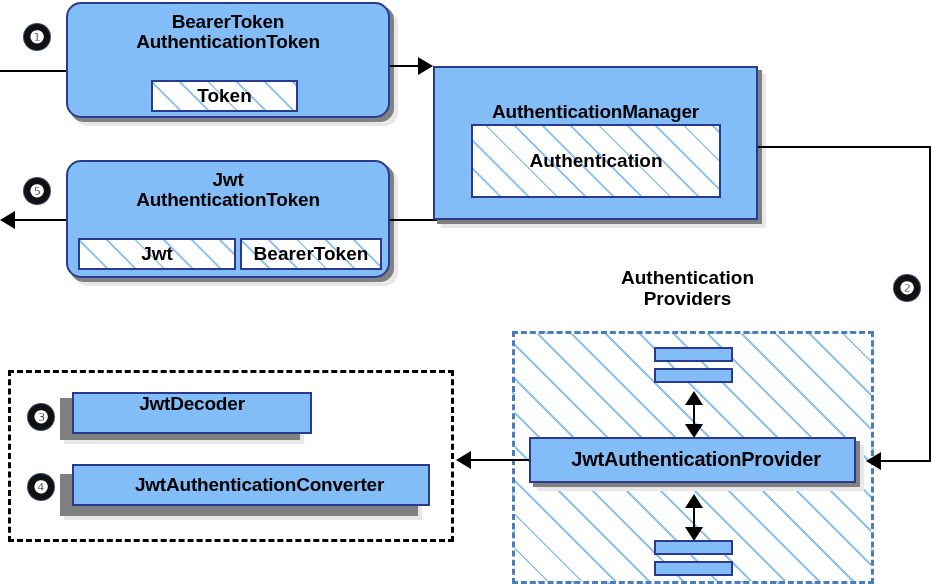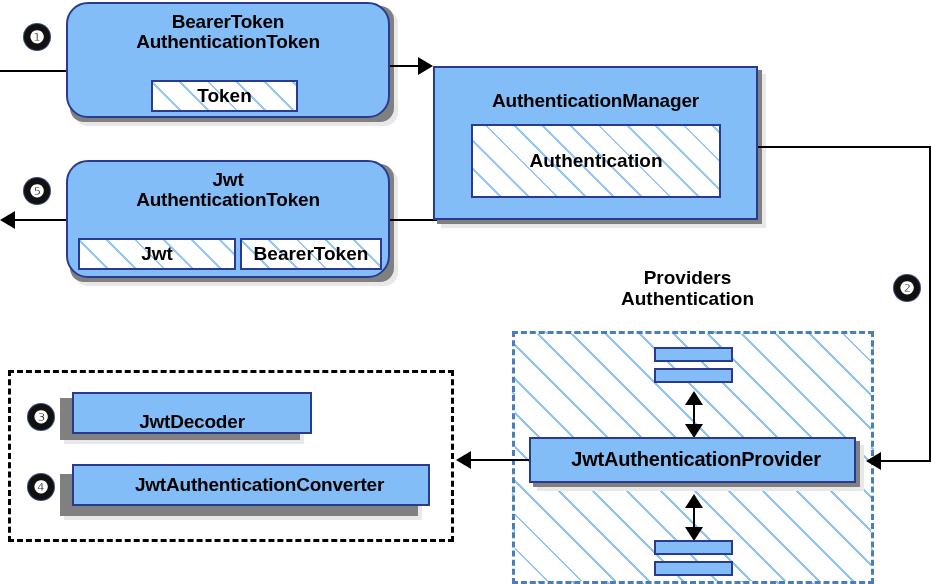--- a/index.html
+++ b/index.html
@@ -24,21 +24,21 @@
     box-sizing: border-box;
     background: #82bdf7;
     border: 2px solid #2a3b8f;
     color: #000000;
     font-weight: bold;
     display: flex;
     flex-direction: column;
     align-items: center;
     z-index: 6;
   }
-  .node.rounded { border-radius: 22px; }
+  .node.rounded { border-radius: 15px; }
 
   .shadow-dark {
     background: #808080;
     z-index: 3;
   }
   .shadow-light {
     background: #e8e8e8;
     z-index: 2;
   }
   .shadow-dark.rounded, .shadow-light.rounded { border-radius: 14px; }
@@ -165,36 +165,36 @@
     <div class="hatch" style="position:absolute; left:83px; top:76px; width:147px; height:32px; font-size:19px;">
       <span>Token</span>
     </div>
   </div>
 
   <div class="abs line-h" style="left:390px; top:65px; width:30px;"></div>
   <div class="abs arrow arrow-right" style="left:418px; top:57px;"></div>
 
   <div class="abs shadow-light" style="left:441px; top:74px; width:325px; height:154px;"></div>
   <div class="abs shadow-dark" style="left:437px; top:70px; width:325px; height:154px;"></div>
-  <div class="abs node" style="left:433px; top:66px; width:325px; height:154px; padding-top:23px;align-items:center;">
+  <div class="abs node" style="left:433px; top:66px; width:325px; height:154px; padding-top:34px;align-items:center;">
     <div class="node-title" style="font-size:19px;">AuthenticationManager</div>
     <div class="hatch" style="position:absolute; left:36px; top:56px; width:250px; height:74px; font-size:19px;">
       <span>Authentication</span>
     </div>
   </div>
 
   <div class="abs line-h" style="left:758px; top:146px; width:173px;"></div>
   <div class="abs line-v" style="left:929px; top:146px; height:315px;"></div>
   <div class="abs line-h" style="left:880px; top:460px; width:51px;"></div>
   <div class="abs arrow arrow-left" style="left:866px; top:452px;"></div>
   <div class="abs badge" style="left:894px; top:275px;">❷</div>
 
   <div class="abs section-label" style="left:550px; top:268px; width:275px; font-size:19px;">
+    <div>Authentication</div>
     <div>Providers</div>
-    <div>Authentication</div>
   </div>
 
   <div class="abs dashed-blue" style="left:512px; top:331px; width:362px; height:253px;"></div>
 
   <div class="abs bar" style="left:654px; top:347px; width:79px; height:15px;"></div>
   <div class="abs bar" style="left:654px; top:368px; width:79px; height:15px;"></div>
 
   <div class="abs arrow arrow-up" style="left:685px; top:391px;"></div>
   <div class="abs line-v" style="left:693px; top:396px; height:32px;"></div>
   <div class="abs arrow arrow-down" style="left:685px; top:424px;"></div>
@@ -213,21 +213,21 @@
   <div class="abs bar" style="left:654px; top:561px; width:79px; height:15px;"></div>
 
   <div class="abs line-h" style="left:470px; top:459px; width:60px;"></div>
   <div class="abs arrow arrow-left" style="left:456px; top:451px;"></div>
 
   <div class="abs dashed-black" style="left:8px; top:370px; width:446px; height:172px;"></div>
 
   <div class="abs badge" style="left:28px; top:404px;">❸</div>
   <div class="abs shadow-light" style="left:64px; top:402px; width:240px; height:42px;"></div>
   <div class="abs shadow-dark" style="left:60px; top:398px; width:240px; height:42px;"></div>
-  <div class="abs node" style="left:72px; top:392px; width:240px; height:42px; justify-content:flex-end;">
+  <div class="abs node" style="left:72px; top:392px; width:240px; height:42px; justify-content:flex-start;">
     <div class="node-title" style="font-size:19px;">JwtDecoder</div>
   </div>
 
   <div class="abs badge" style="left:28px; top:474px;">❹</div>
   <div class="abs shadow-light" style="left:64px; top:478px; width:358px; height:42px;"></div>
   <div class="abs shadow-dark" style="left:60px; top:474px; width:358px; height:42px;"></div>
   <div class="abs node" style="left:72px; top:464px; width:358px; height:42px; justify-content:center;padding-left:17px;">
     <div class="node-title" style="font-size:19px;">JwtAuthenticationConverter</div>
   </div>
 

